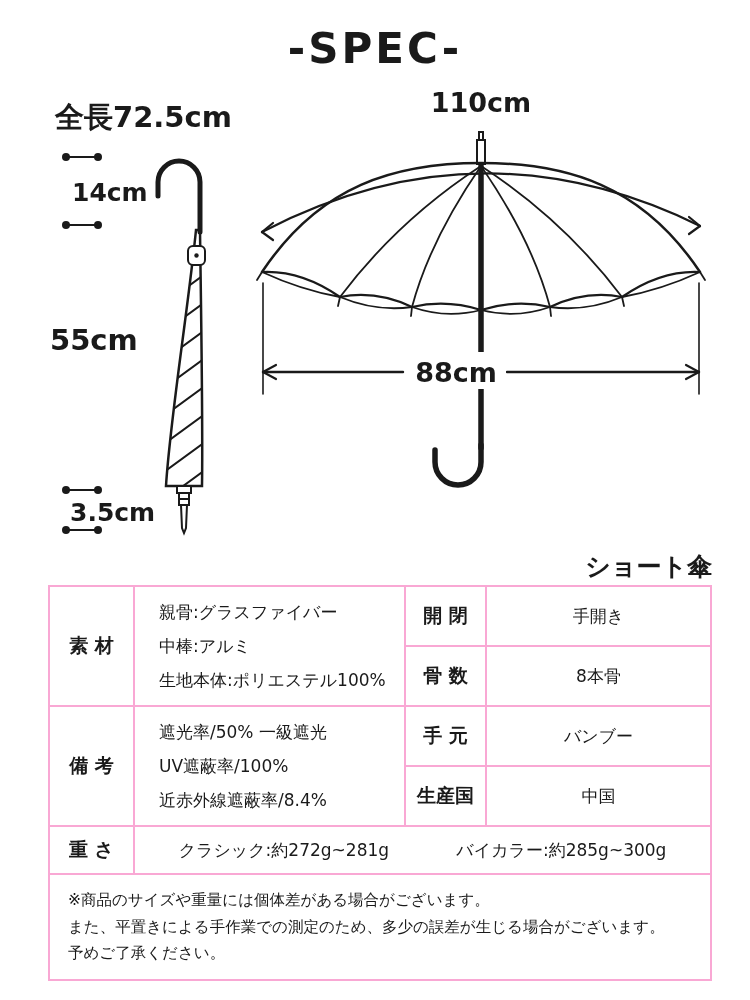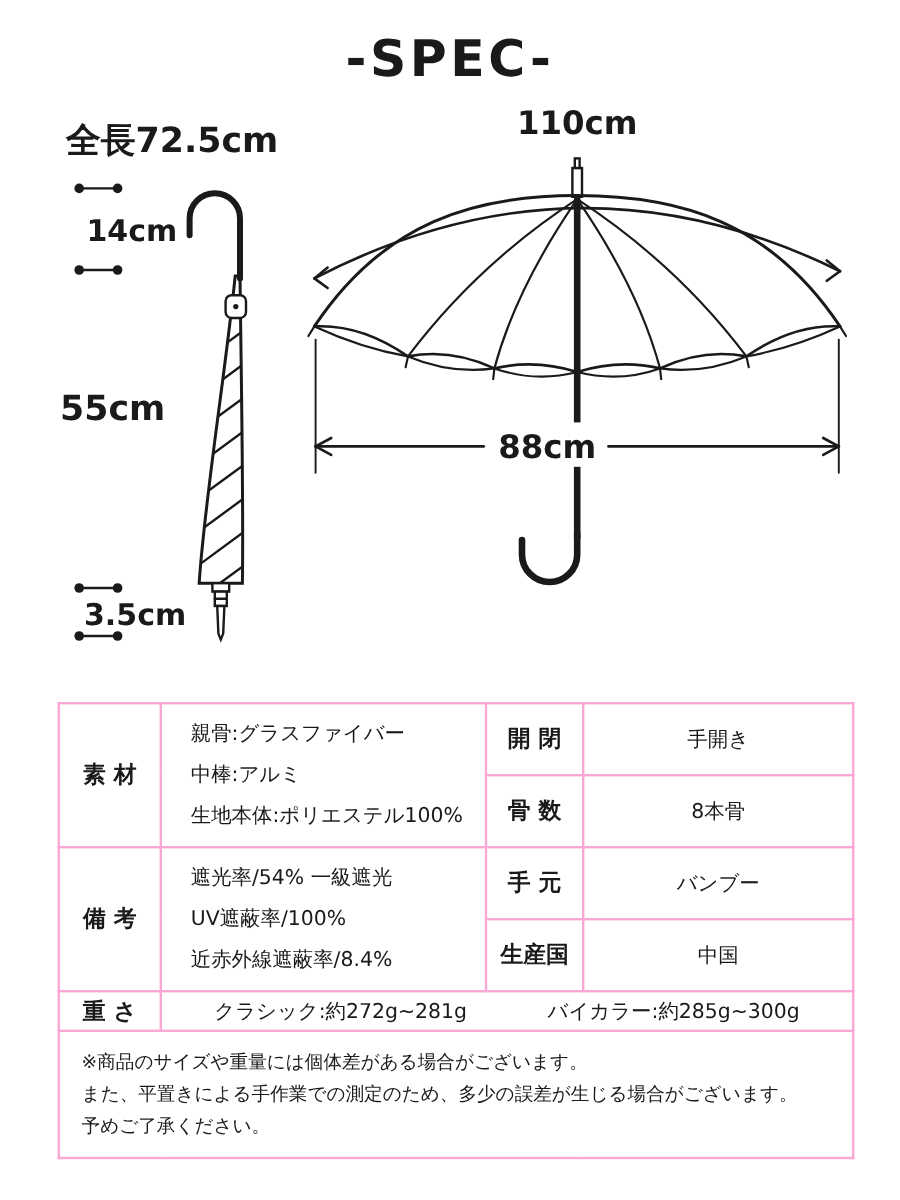--- a/index.html
+++ b/index.html
@@ -153,20 +153,21 @@
 
       <rect x="406" y="352" width="100" height="37" fill="#ffffff" stroke="none"></rect>
 
       <path d="M 481 445 L 481 462 A 23 23 0 0 1 435 462 L 435 450" stroke-width="5.5"></path>
     </g>
 
     <text class="dim-label" x="481" y="112" font-size="27" text-anchor="middle">110cm</text>
     <text class="dim-label" x="456" y="382" font-size="27" text-anchor="middle">88cm</text>
   </svg>
 
+  <div class="type-label">ショート傘</div>
 
   <table class="spec">
     <colgroup>
       <col style="width:85px">
         <col style="width:271px">
         <col style="width:81px">
         <col style="width:225px">
     </colgroup>
     <tbody>
       <tr style="height:57px">
@@ -179,32 +180,32 @@
         <td class="lbl-sm">開 閉</td>
         <td class="val">手開き</td>
       </tr>
       <tr style="height:57px">
         <td class="lbl-sm">骨 数</td>
         <td class="val">8本骨</td>
       </tr>
       <tr style="height:57px">
         <td class="lbl" rowspan="2">備 考</td>
         <td class="multiline" rowspan="2">
-          <div class="line">遮光率/54% 一級遮光</div>
+          <div class="line">遮光率/50% 一級遮光</div>
           <div class="line">UV遮蔽率/100%</div>
           <div class="line">近赤外線遮蔽率/8.4%</div>
         </td>
         <td class="lbl-sm">手 元</td>
         <td class="val">バンブー</td>
       </tr>
       <tr style="height:57px">
         <td class="lbl-sm">生産国</td>
         <td class="val">中国</td>
       </tr>
-      <tr style="height:33px">
+      <tr style="height:48px">
         <td class="lbl">重 さ</td>
         <td class="weight-cell" colspan="3">
           <div class="weight-flex">
             <span>クラシック:約272g~281g</span>
             <span>バイカラー:約285g~300g</span>
           </div>
         </td>
       </tr>
       <tr style="height:93px">
         <td class="note-cell" colspan="4">

